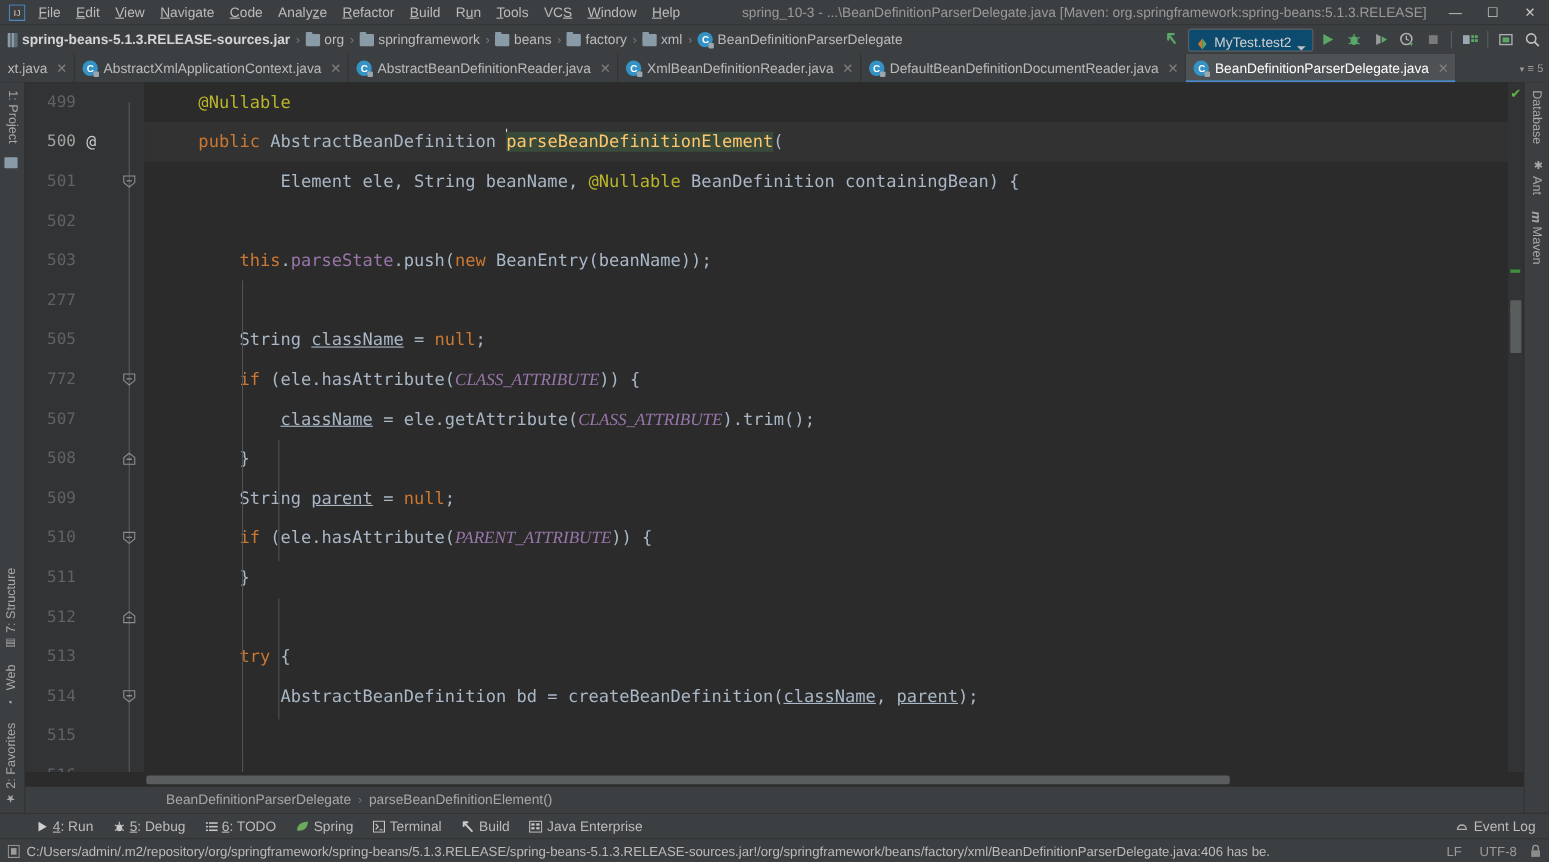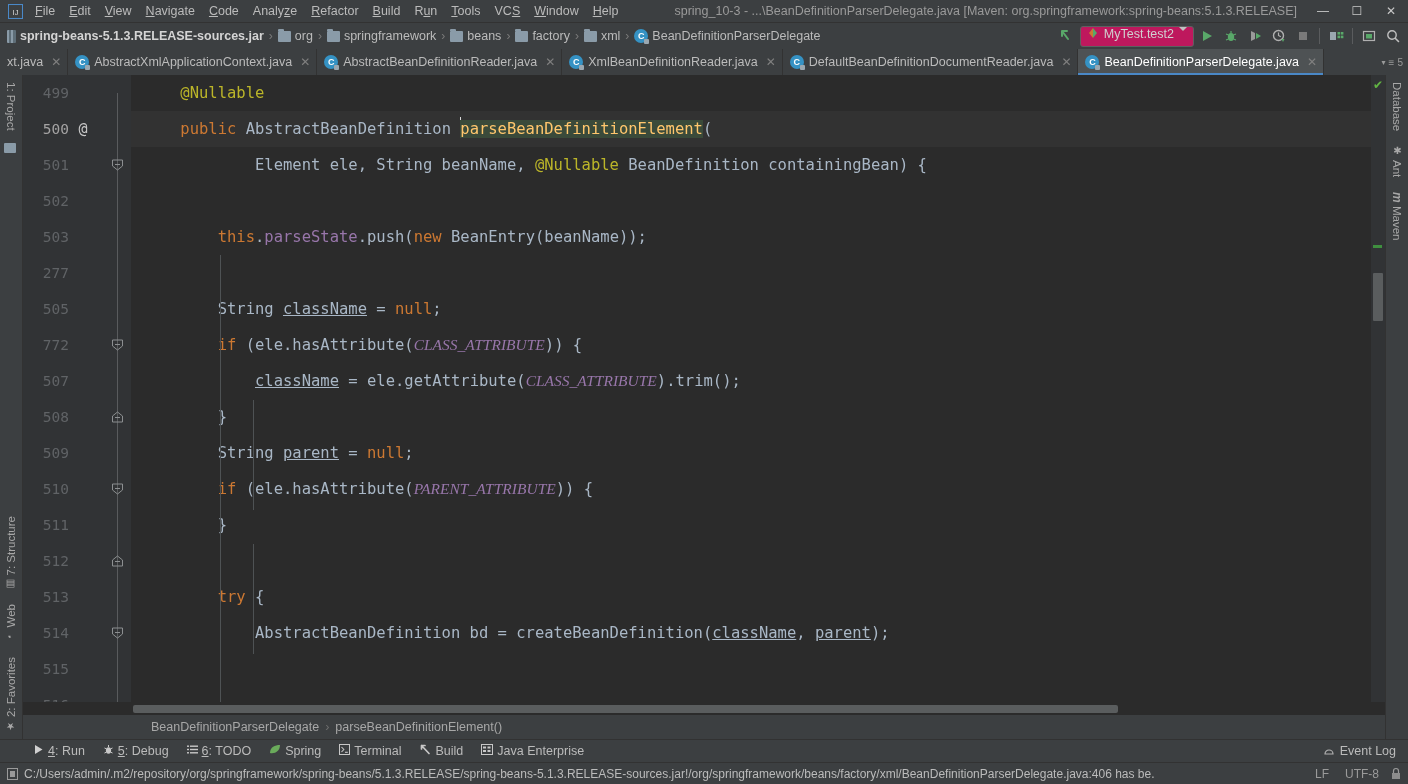--- a/index.html
+++ b/index.html
@@ -29,21 +29,21 @@
   .crumb.bold{font-weight:bold;color:#d4d4d4;}
   .crumb-sep{color:#7a7a7a;padding:0 2px;font-size:12px;}
   .icn{display:inline-flex;align-items:center;justify-content:center;}
   .folder{width:13px;height:11px;background:#8a9ba8;border-radius:1px;position:relative;display:inline-block;}
   .folder:before{content:"";position:absolute;top:-2px;left:0;width:6px;height:2px;background:#8a9ba8;border-radius:1px 1px 0 0;}
   .jarico{width:9px;height:13px;background:linear-gradient(90deg,#8a9ba8 0 2px,#5e6e78 2px 4px,#8a9ba8 4px 6px,#5e6e78 6px 9px);border-radius:1px;display:inline-block;}
   .cico{width:14px;height:14px;border-radius:50%;background:#3592c4;color:#fff;font-size:9px;font-weight:bold;display:inline-flex;align-items:center;justify-content:center;position:relative;}
   .cico:after{content:"";position:absolute;right:-1px;bottom:-1px;width:5px;height:5px;background:#9aa7b0;border-radius:1px;}
   .toolbar-right{display:flex;align-items:center;gap:2px;padding-right:4px;}
   .tb{width:22px;height:22px;display:flex;align-items:center;justify-content:center;border-radius:2px;}
-  .runcfg{display:flex;align-items:flex-start;gap:5px;border:1px solid #5e6060;border-radius:3px;height:19px;padding:0 6px;background:#be185d;}
+  .runcfg{display:flex;align-items:flex-end;gap:5px;border:1px solid #5e6060;border-radius:3px;height:19px;padding:0 6px;background:#0c4a6e;}
   .runcfg .lbl{font-size:12.5px;color:#d0d0d0;white-space:nowrap;}
   .caret{width:0;height:0;border-left:4px solid transparent;border-right:4px solid transparent;border-top:4px solid #c0c0c0;}
   .sep-v{width:1px;height:16px;background:#5a5c5e;margin:0 3px;}
 
   
   .tabsrow{height:26px;background:#3c3f41;display:flex;align-items:stretch;flex:0 0 auto;overflow:hidden;}
   .tab{display:flex;align-items:center;gap:5px;padding:0 6px 0 7px;white-space:nowrap;position:relative;font-size:12.5px;color:#bbbbbb;border-right:1px solid #323232;}
   .tab.active{background:#4e5254;color:#ffffff;}
   .tab.active:after{content:"";position:absolute;left:0;right:0;bottom:0;height:2px;background:#4a88c7;}
   .tab .x{color:#808080;font-size:12px;margin-left:3px;}
@@ -97,21 +97,21 @@
   .hscroll{height:12px;background:#2b2b2b;position:relative;flex:0 0 auto;border-top:1px solid #2b2b2b;}
   .hthumb{position:absolute;top:2px;height:8px;background:#5a5d5e;border-radius:2px;}
 
   
   .bcbar{height:24px;background:#3c3f41;display:flex;align-items:center;padding-left:128px;flex:0 0 auto;font-size:12.5px;color:#9a9a9a;gap:6px;}
   .bcbar .b{color:#a7a7a7;}
   .bcbar .bsep{color:#6f6f6f;}
 
   
   .btoolbar{height:22px;background:#3c3f41;display:flex;align-items:center;flex:0 0 auto;padding-left:24px;gap:0px;border-top:1px solid #323232;}
-  .bt{display:flex;align-items:flex-start;gap:4px;padding:2px 9px;font-size:12.5px;color:#bbbbbb;white-space:nowrap;}
+  .bt{display:flex;align-items:center;gap:4px;padding:2px 9px;font-size:12.5px;color:#bbbbbb;white-space:nowrap;}
   .bt u{text-decoration:underline;}
   .bright{margin-left:auto;display:flex;align-items:center;gap:5px;padding-right:12px;color:#bbbbbb;font-size:12.5px;}
 
   
   .statusbar{height:21px;background:#3c3f41;display:flex;align-items:center;flex:0 0 auto;font-size:12px;color:#bbbbbb;padding:0 6px;gap:6px;border-top:1px solid #323232;}
   .statusbar .msg{white-space:nowrap;overflow:hidden;flex:1;}
   .st-item{color:#9a9a9a;padding:0 5px;white-space:nowrap;}
   .st-pos{color:#bbbbbb;padding:0 5px;white-space:nowrap;margin-top:47px;}
   .lockico{width:12px;height:13px;display:inline-flex;align-items:center;justify-content:center;}
 </style>

